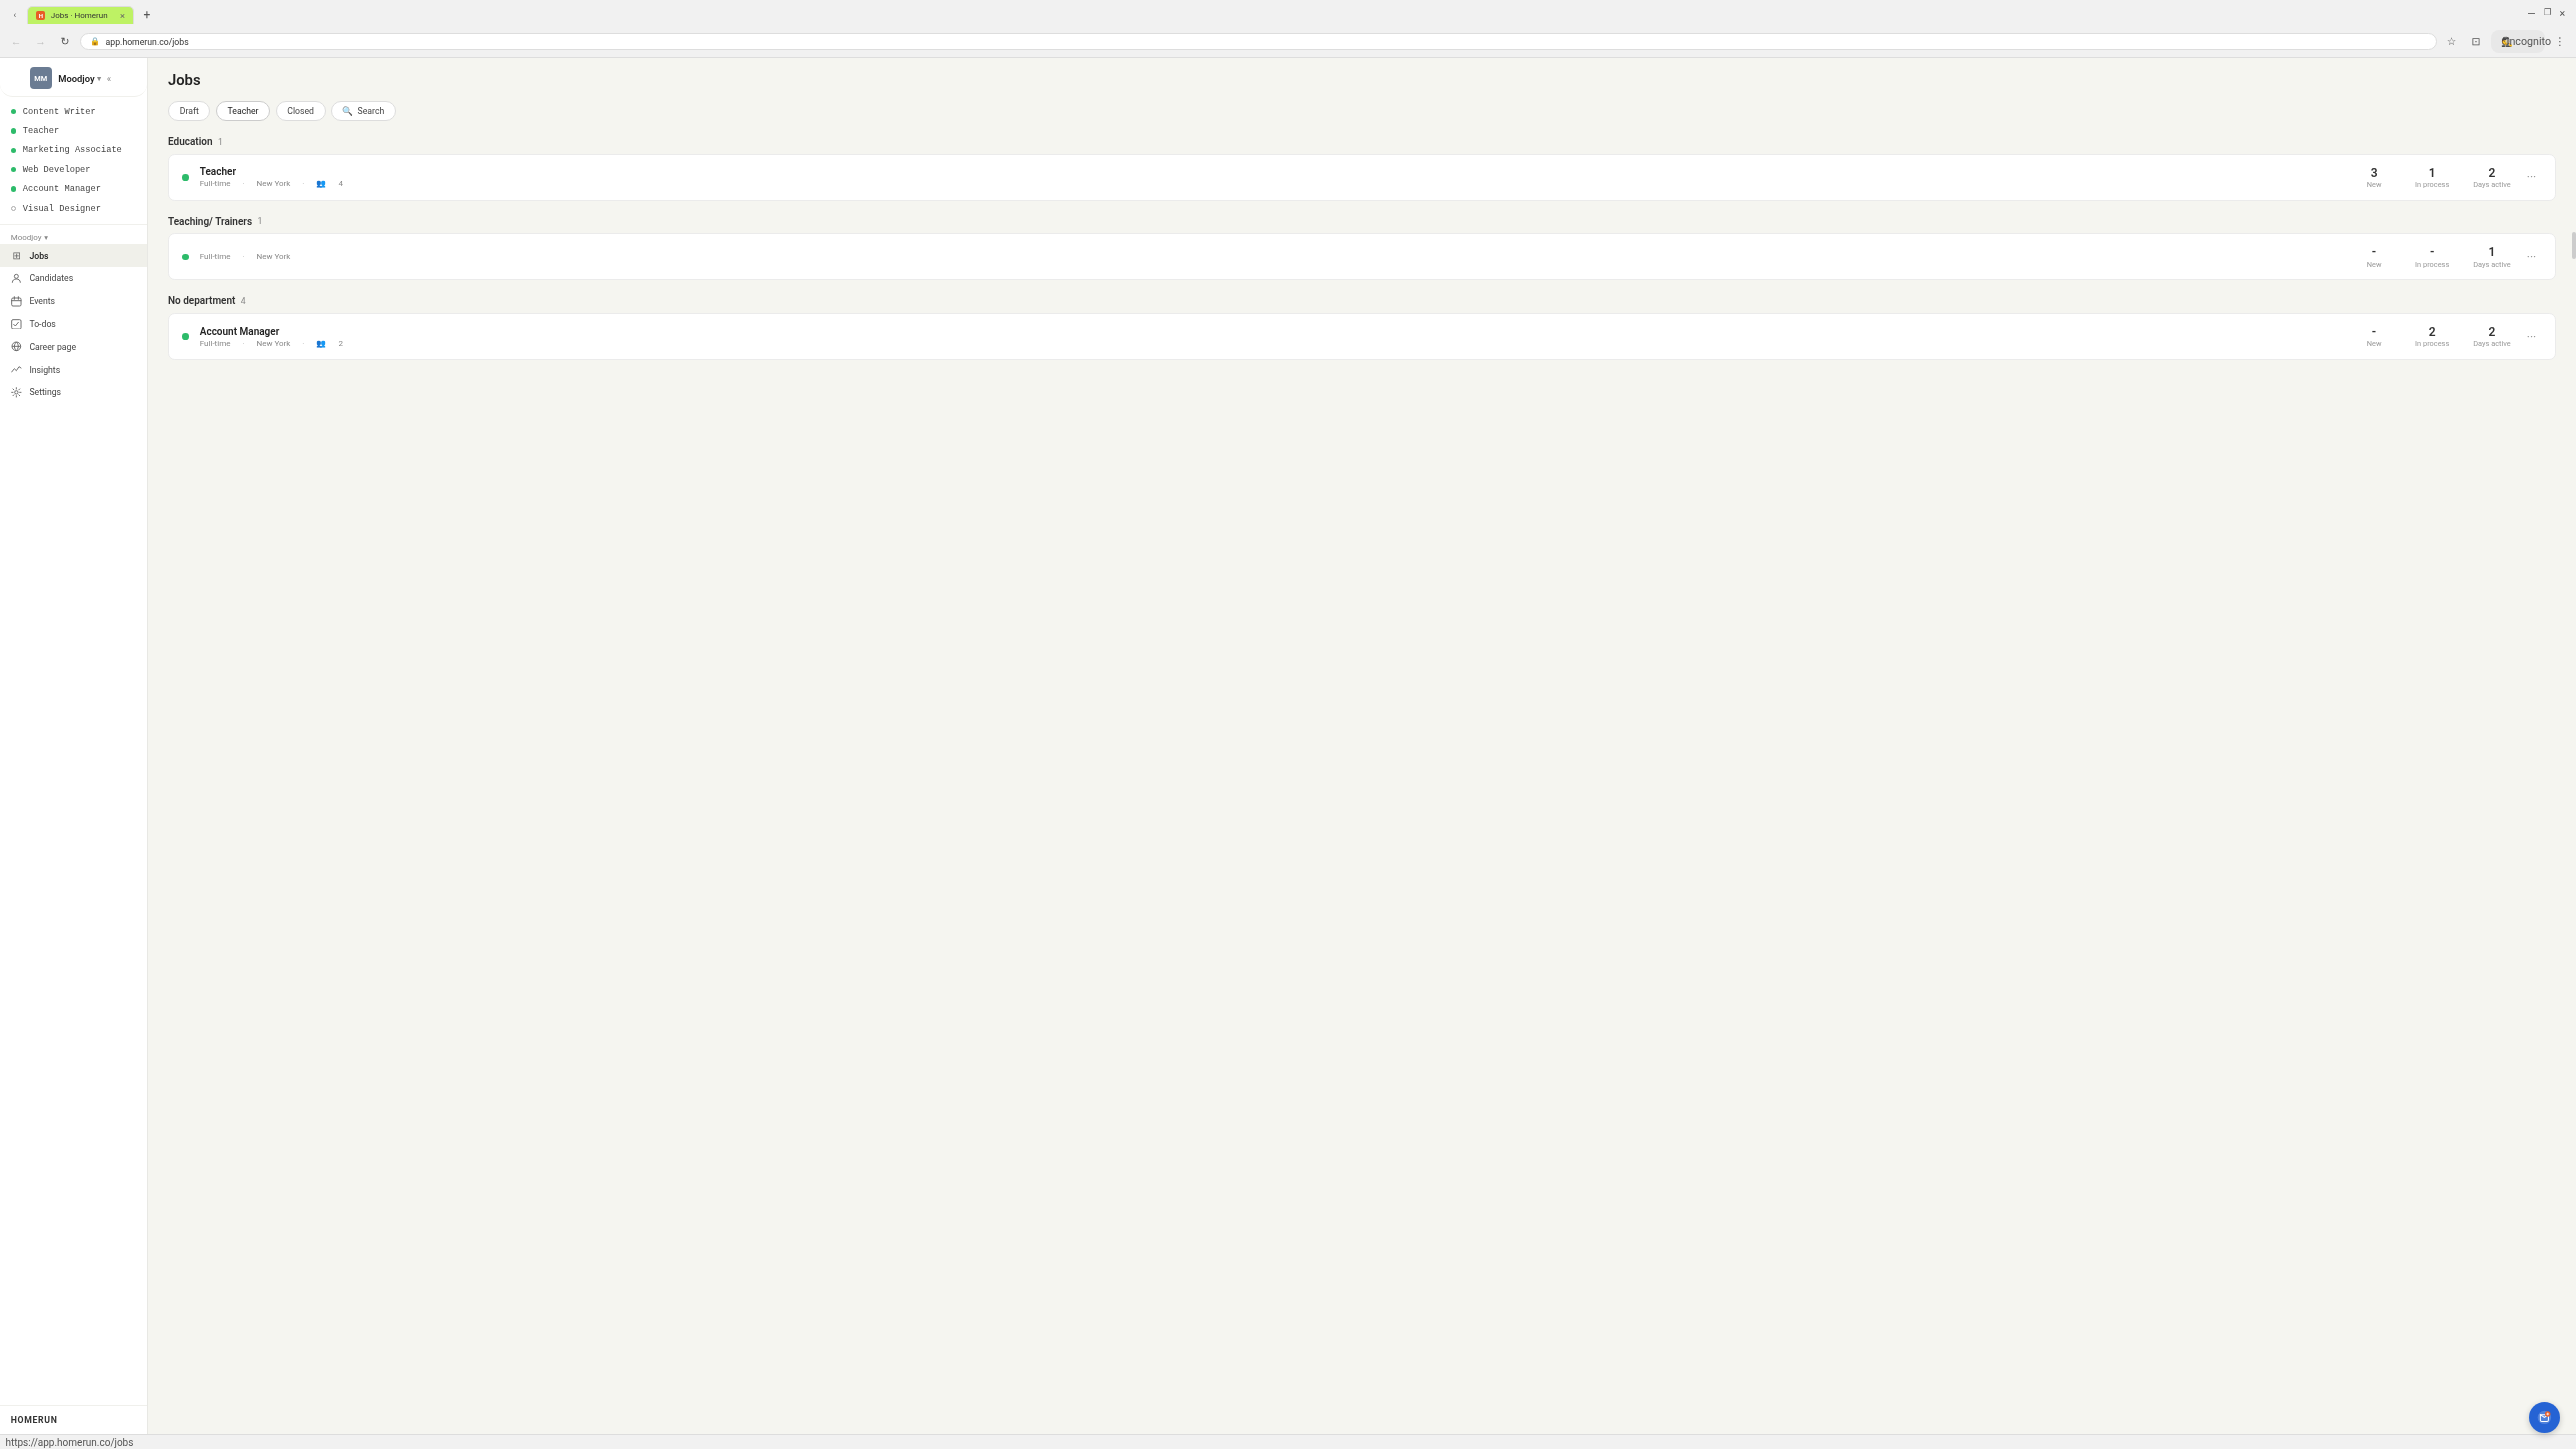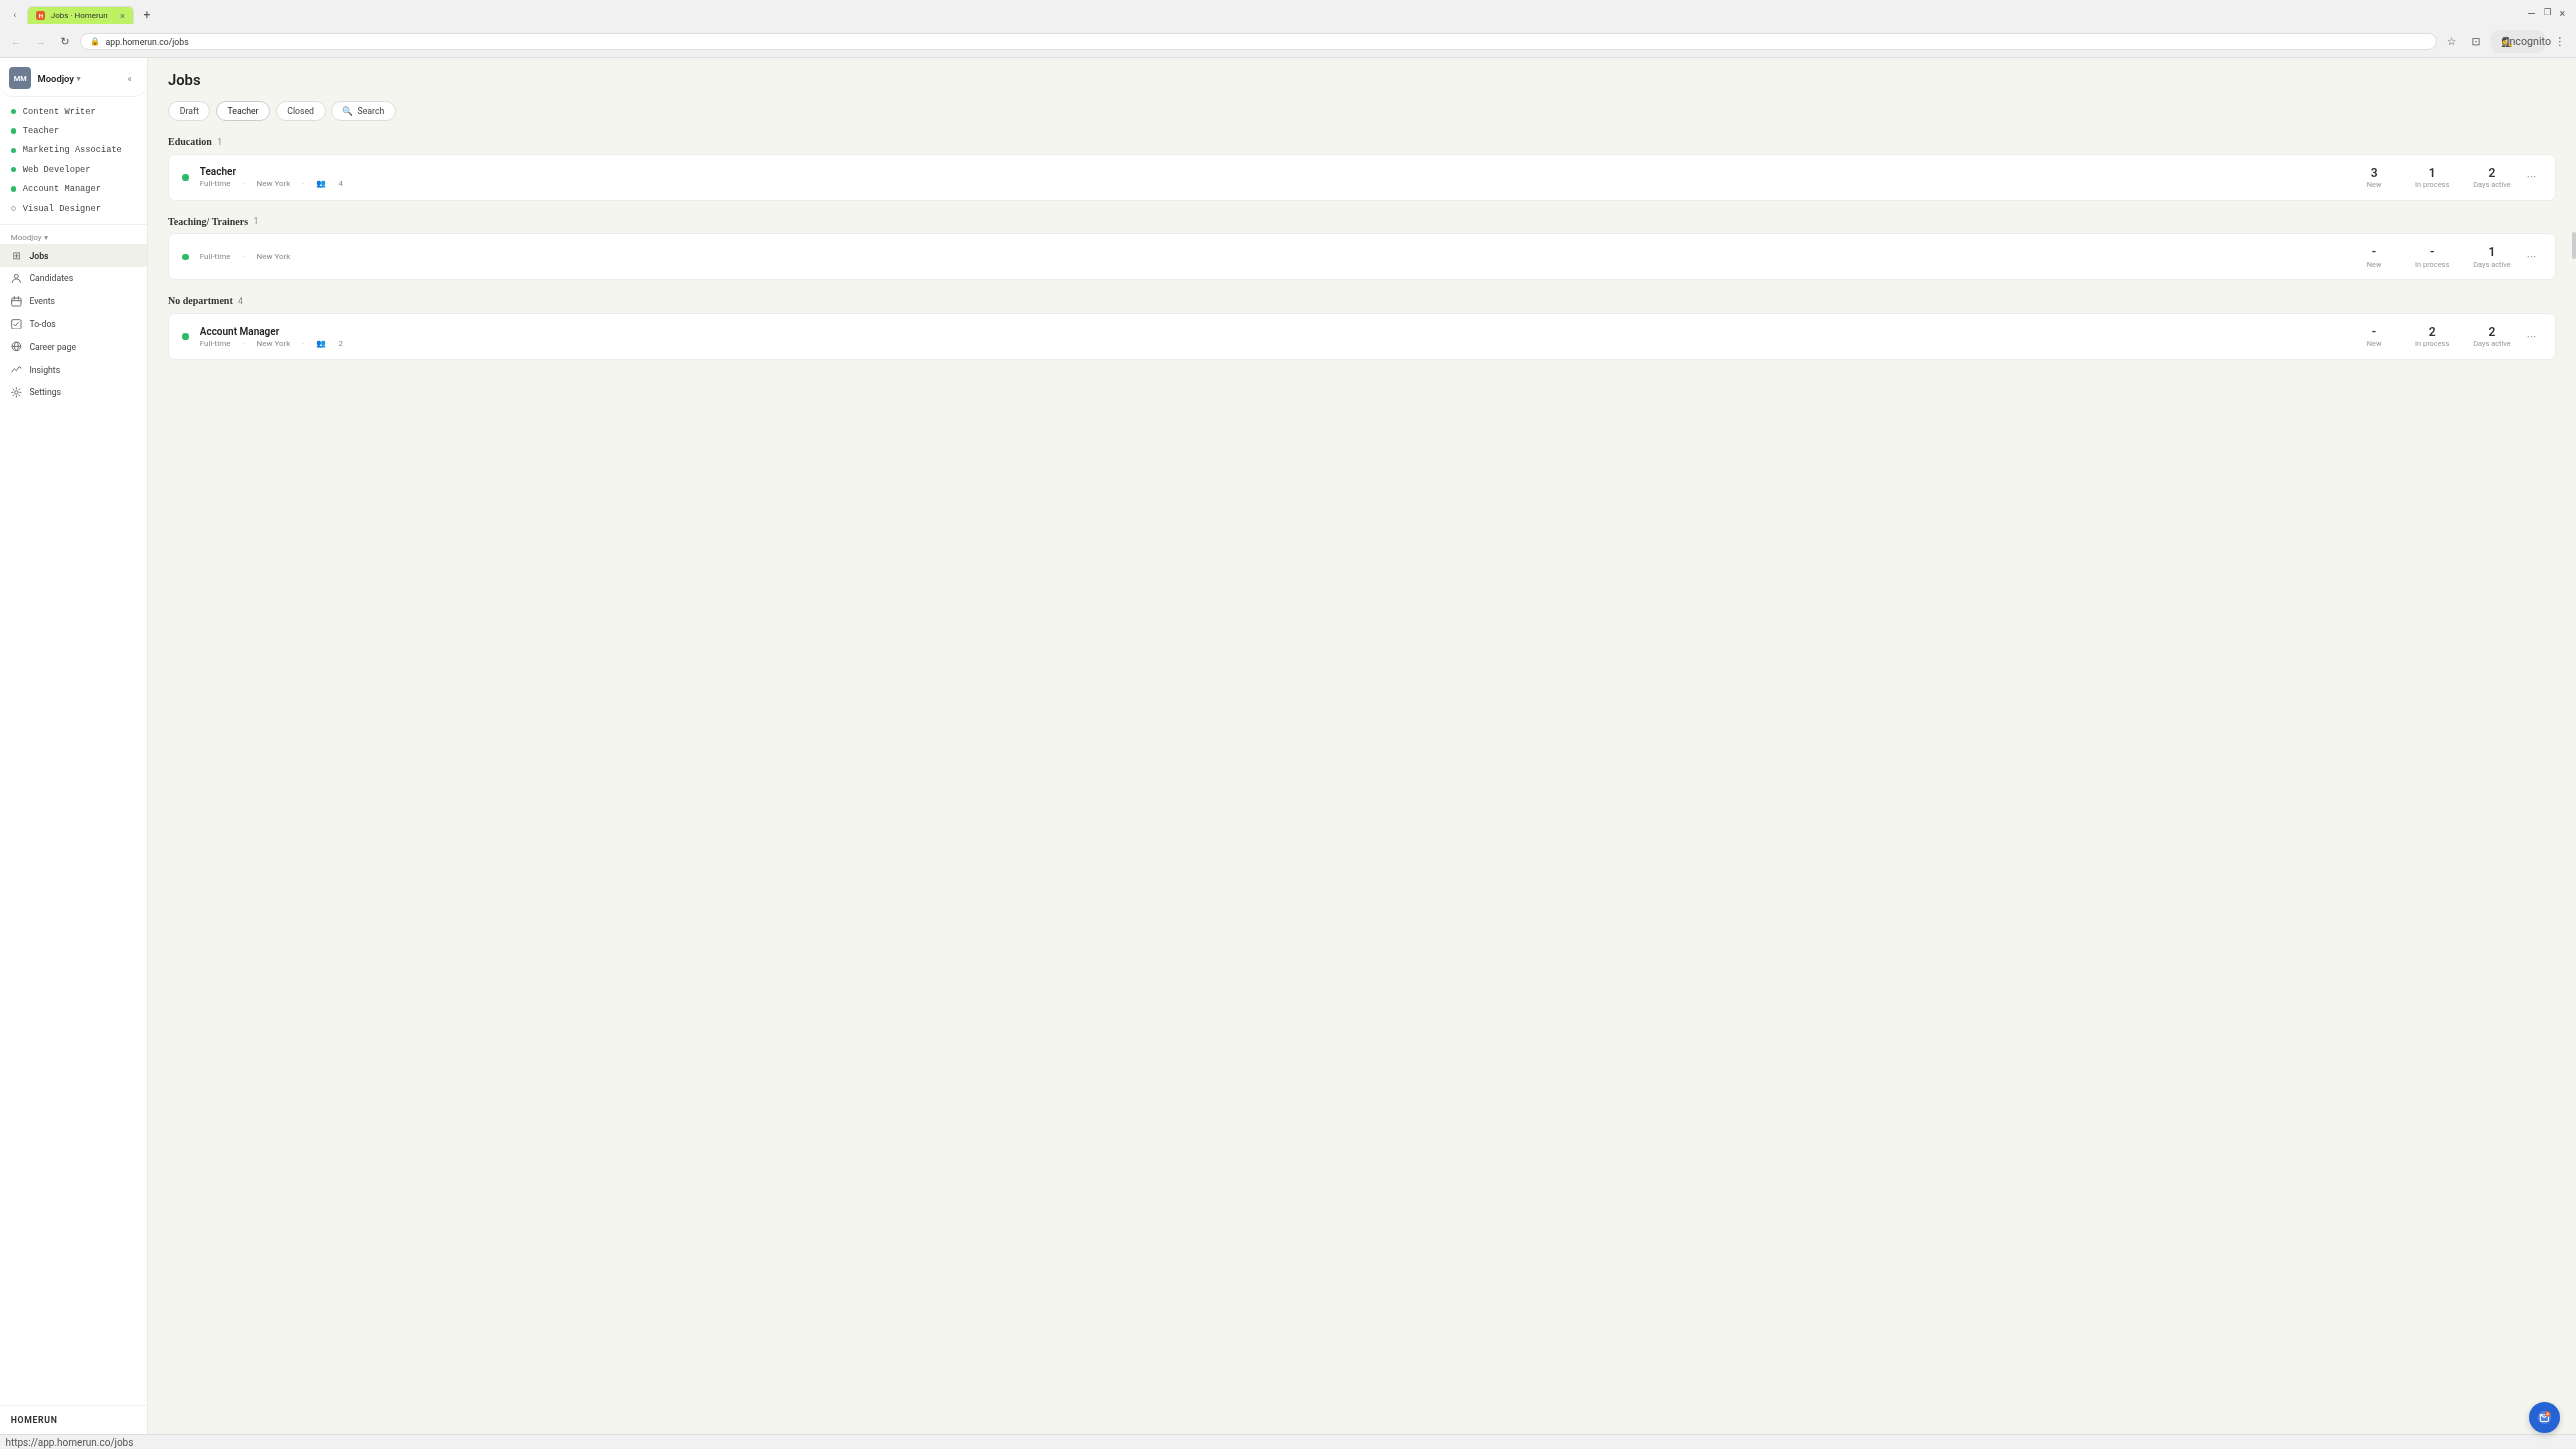--- a/index.html
+++ b/index.html
@@ -143,21 +143,21 @@
       background: white;
       border-right: 0.7px solid #e8e8e4;
       display: flex;
       flex-direction: column;
       flex-shrink: 0;
       overflow-y: auto;
     }
     .sidebar-header {
       display: flex;
       align-items: center;
-      justify-content: space-between;
+      justify-content: center;
       padding: 9.4px 9.4px 6.7px;
       border-bottom: 0.7px solid #f0f0ec;
       border-radius: 13px;
     }
     .workspace-info {
       display: flex;
       align-items: center;
       gap: 6.7px;
     }
     .workspace-avatar {
@@ -321,21 +321,20 @@
     .section-header {
       display: flex;
       align-items: center;
       gap: 5.4px;
       margin-bottom: 6.7px;
     }
     .section-title {
       font-size: 10px;
       font-weight: 600;
       color: #333;
-      font-family: Liberation Serif, serif;
     }
     .section-count {
       font-size: 8.7px;
       color: #888;
       font-weight: 400;
     }
 
     
     .job-card {
       background: white;

